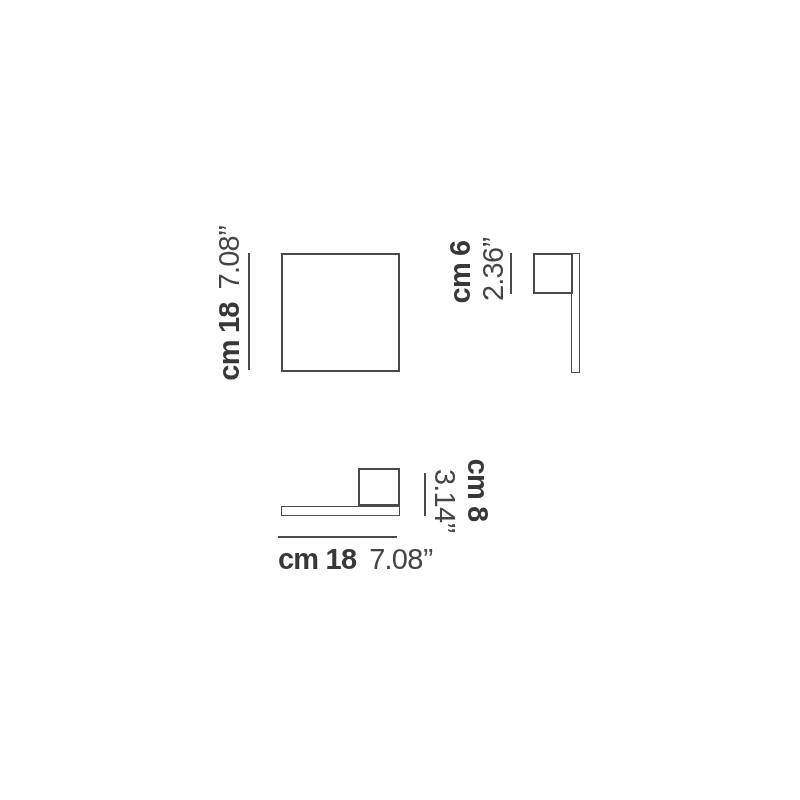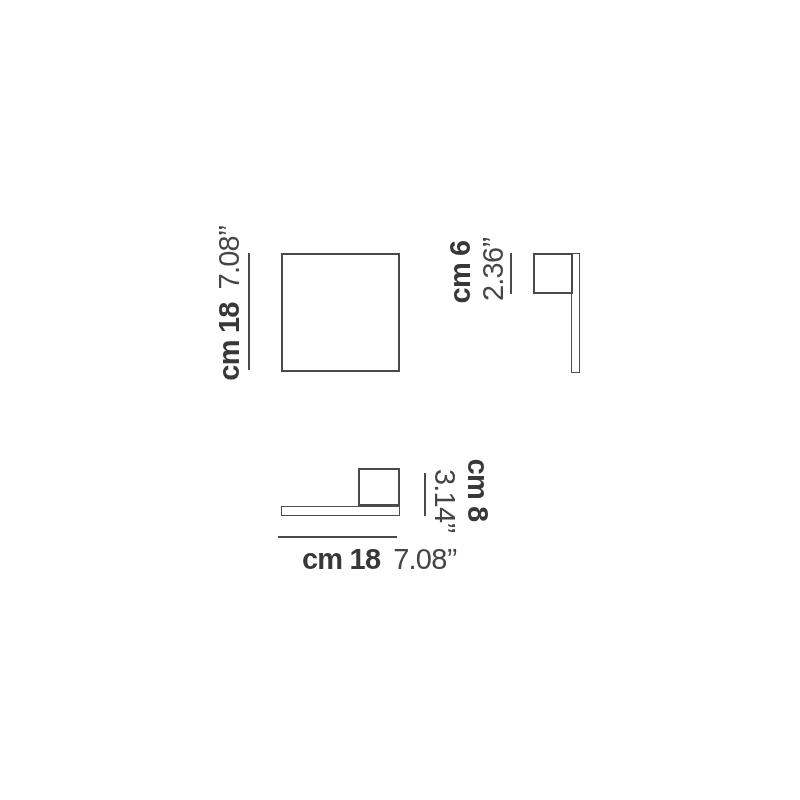--- a/index.html
+++ b/index.html
@@ -67,21 +67,21 @@
   <div class="dimlabel rot-ccw" style="left:493px; top:269px;">
     <span class="imperial">2.36’’</span>
   </div>
 
   <div class="outline stroke-heavy" style="left:358px; top:468px; width:42px; height:38px;"></div>
 
   <div class="outline stroke-light" style="left:281px; top:506px; width:119px; height:10px;"></div>
 
   <div class="dimline" style="left:278px; top:536px; width:119px; height:2px;"></div>
 
-  <div class="dimlabel" style="left:278px; top:545px;margin-left:24px;">
+  <div class="dimlabel" style="left:278px; top:545px;">
     <span class="metric">cm 18</span><span class="imperial gap">7.08’’</span>
   </div>
 
   <div class="dimline" style="left:424px; top:473px; width:2px; height:43px;"></div>
 
   <div class="dimlabel rot-cw" style="left:444px; top:501px;">
     <span class="imperial">3.14’’</span>
   </div>
 
   <div class="dimlabel rot-cw" style="left:477px; top:490px;">

